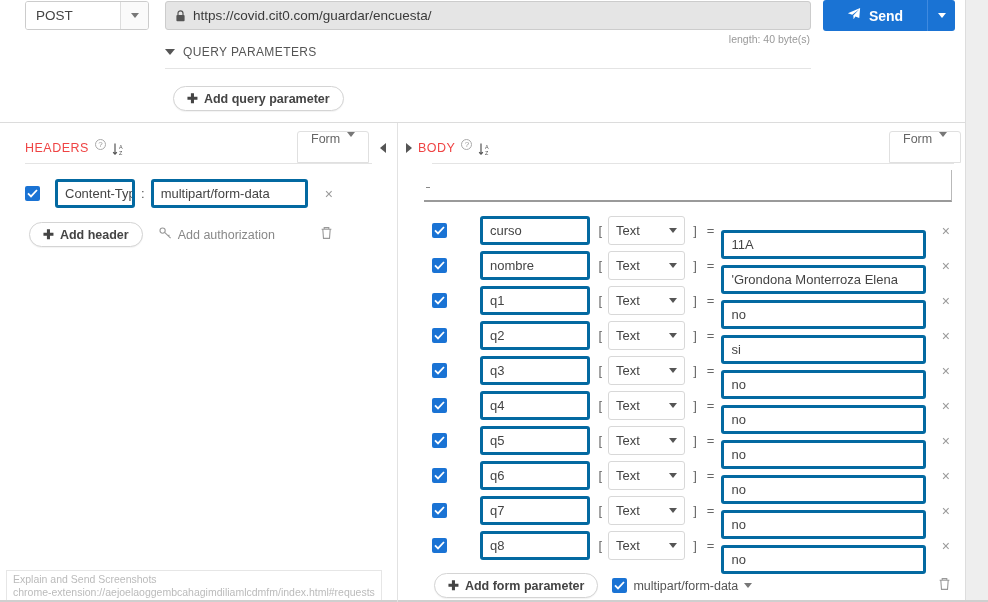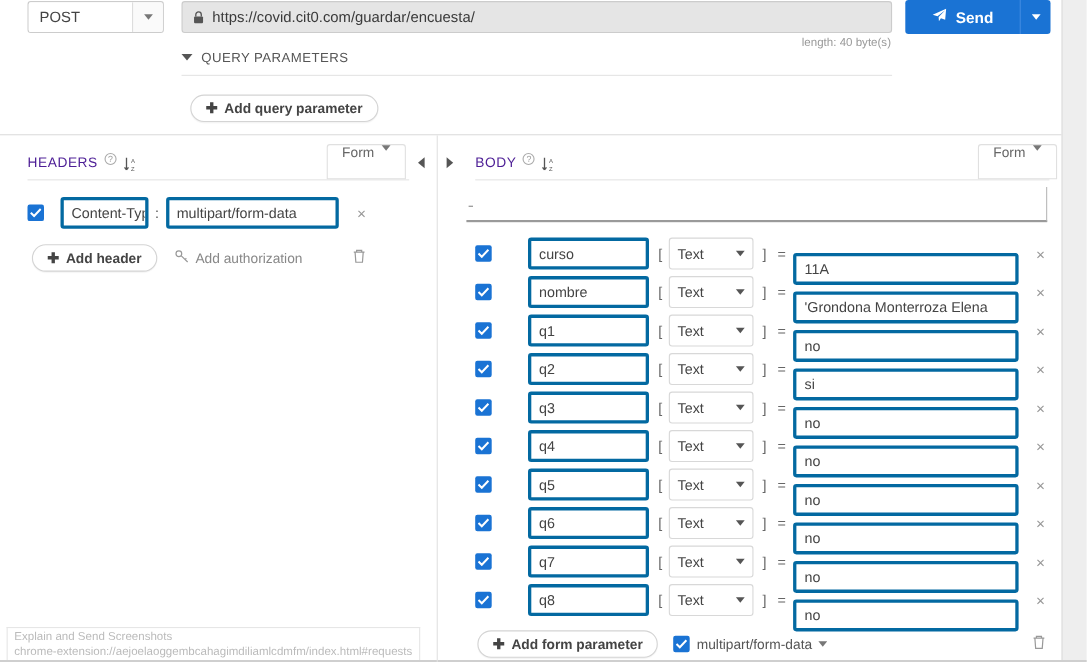--- a/index.html
+++ b/index.html
@@ -211,21 +211,21 @@
   
   .sect-head {
     position: absolute;
     display: flex;
     align-items: center;
     gap: 6px;
     height: 24px;
   }
   .sect-title {
     font-size: 12.5px;
-    color: #4c1d95;
+    color: #ef4444;
     letter-spacing: 0.5px;
   }
   .q-icon {
     display: inline-block;
     width: 11px; height: 11px;
     border: 1px solid #aaaaaa;
     border-radius: 50%;
     font-size: 8px;
     line-height: 10px;
     text-align: center;
@@ -540,21 +540,21 @@
     </span>
   </div>
   <span class="trash">
     <svg width="13" height="14" viewBox="0 0 13 14">
       <path d="M1.6 3.2h9.8M4.2 3.2V1.6h4.6v1.6M2.8 3.2l.7 9.2h6l.7-9.2" fill="none" stroke="#999" stroke-width="1.1"></path>
     </svg>
   </span>
 
   <div class="sect-head" style="left:406px; top:136px;">
     <span class="tri-rt"></span>
-    <span class="sect-title" style="margin-left:14px;">BODY</span>
+    <span class="sect-title" style="">BODY</span>
     <span class="q-icon">?</span>
     <span class="sort-icon">
       <svg width="14" height="15" viewBox="0 0 14 15">
         <path d="M3 1.5v10.5M3 12.5L1.2 10.2M3 12.5L4.8 10.2" fill="none" stroke="#555" stroke-width="1.2"></path>
         <text x="7" y="6.6" font-family="Liberation Sans, sans-serif" font-size="5.4" fill="#555">A</text>
         <text x="7" y="13.4" font-family="Liberation Sans, sans-serif" font-size="5.4" fill="#555">Z</text>
       </svg>
     </span>
   </div>
   <div class="form-btn" style="left:889px; top:131px;">

